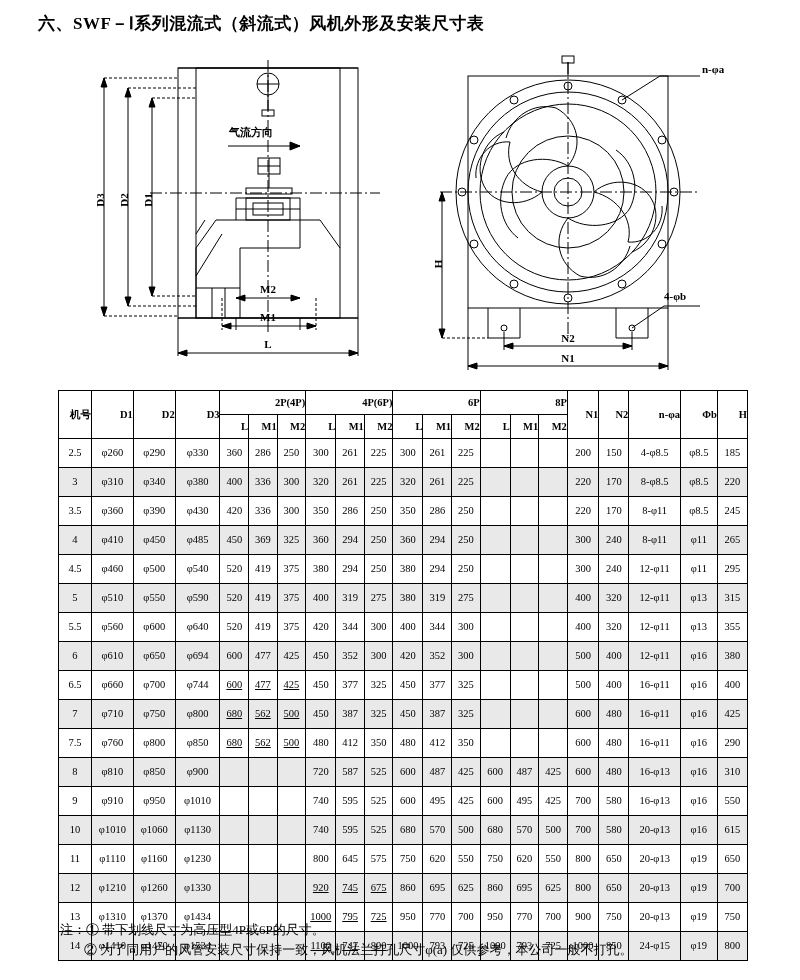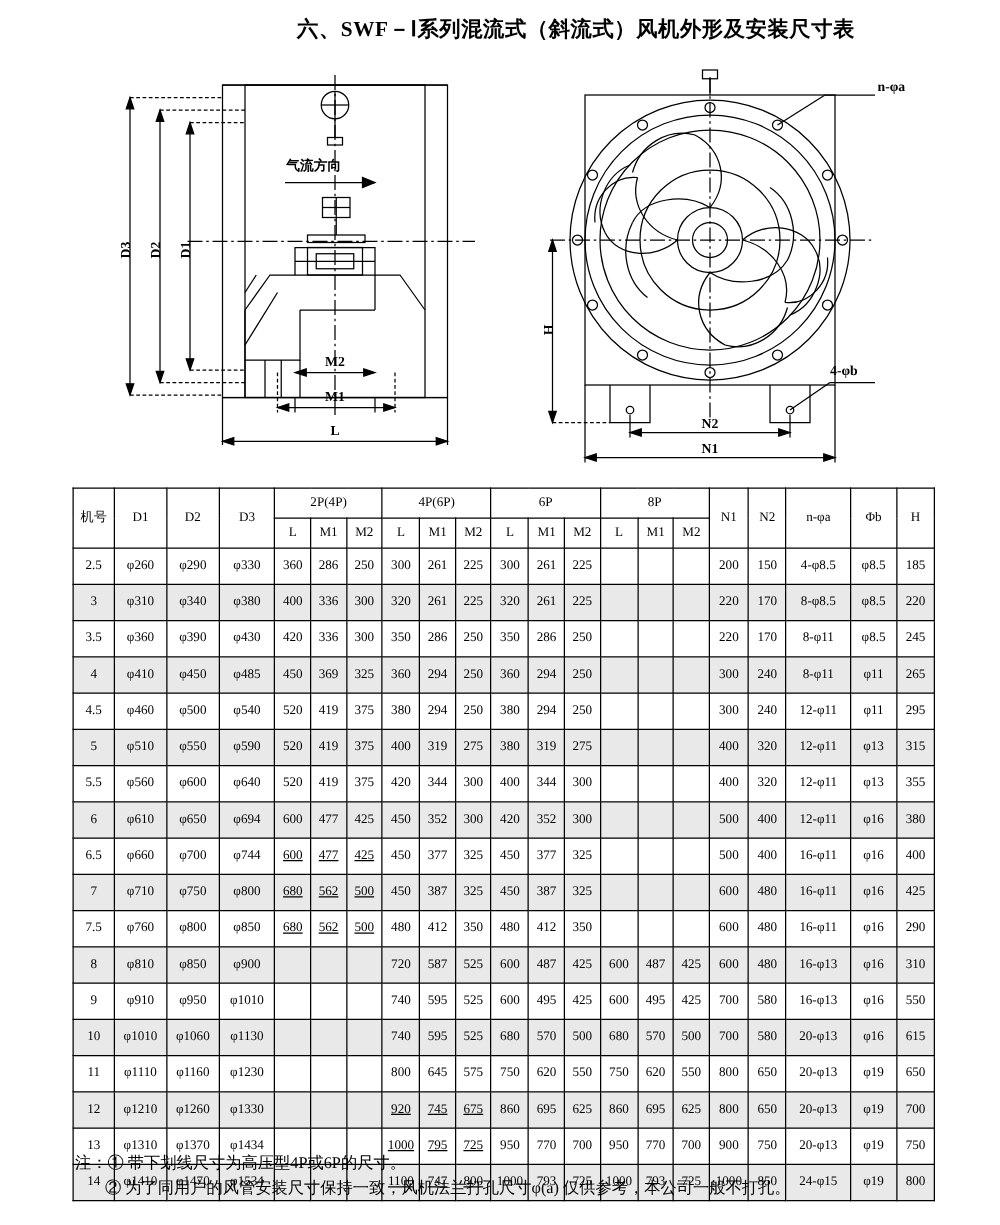--- a/index.html
+++ b/index.html
@@ -18,25 +18,26 @@
   .page {
     position: relative;
     width: 800px;
     height: 980px;
   }
   .title {
     position: absolute;
     top: 12px;
     left: 0;
     width: 684px;
-    text-align: right;
+    text-align: left;
     font-size: 17px;
     font-weight: bold;
     letter-spacing: 0.5px;
     font-family: "Liberation Serif", serif;
+    padding-left: 38px;
   }
 
   
   .drawings {
     position: absolute;
     top: 48px;
     left: 0;
     width: 800px;
     height: 340px;
   }
@@ -59,23 +60,24 @@
   }
   table.spec th, table.spec td {
     border: 1px solid #000;
     text-align: center;
     padding: 0;
     height: 28px;
     line-height: 28px;
     white-space: nowrap;
   }
   table.spec thead th {
-    font-weight: normal;
+    font-weight: bold;
     height: 19px;
     line-height: 19px;
+    text-align: right;
   }
   table.spec tbody tr:nth-child(even) td {
     background: #e9e9e9;
   }
   .u { text-decoration: underline; }
 
   
   .notes {
     position: absolute;
     top: 920px;

